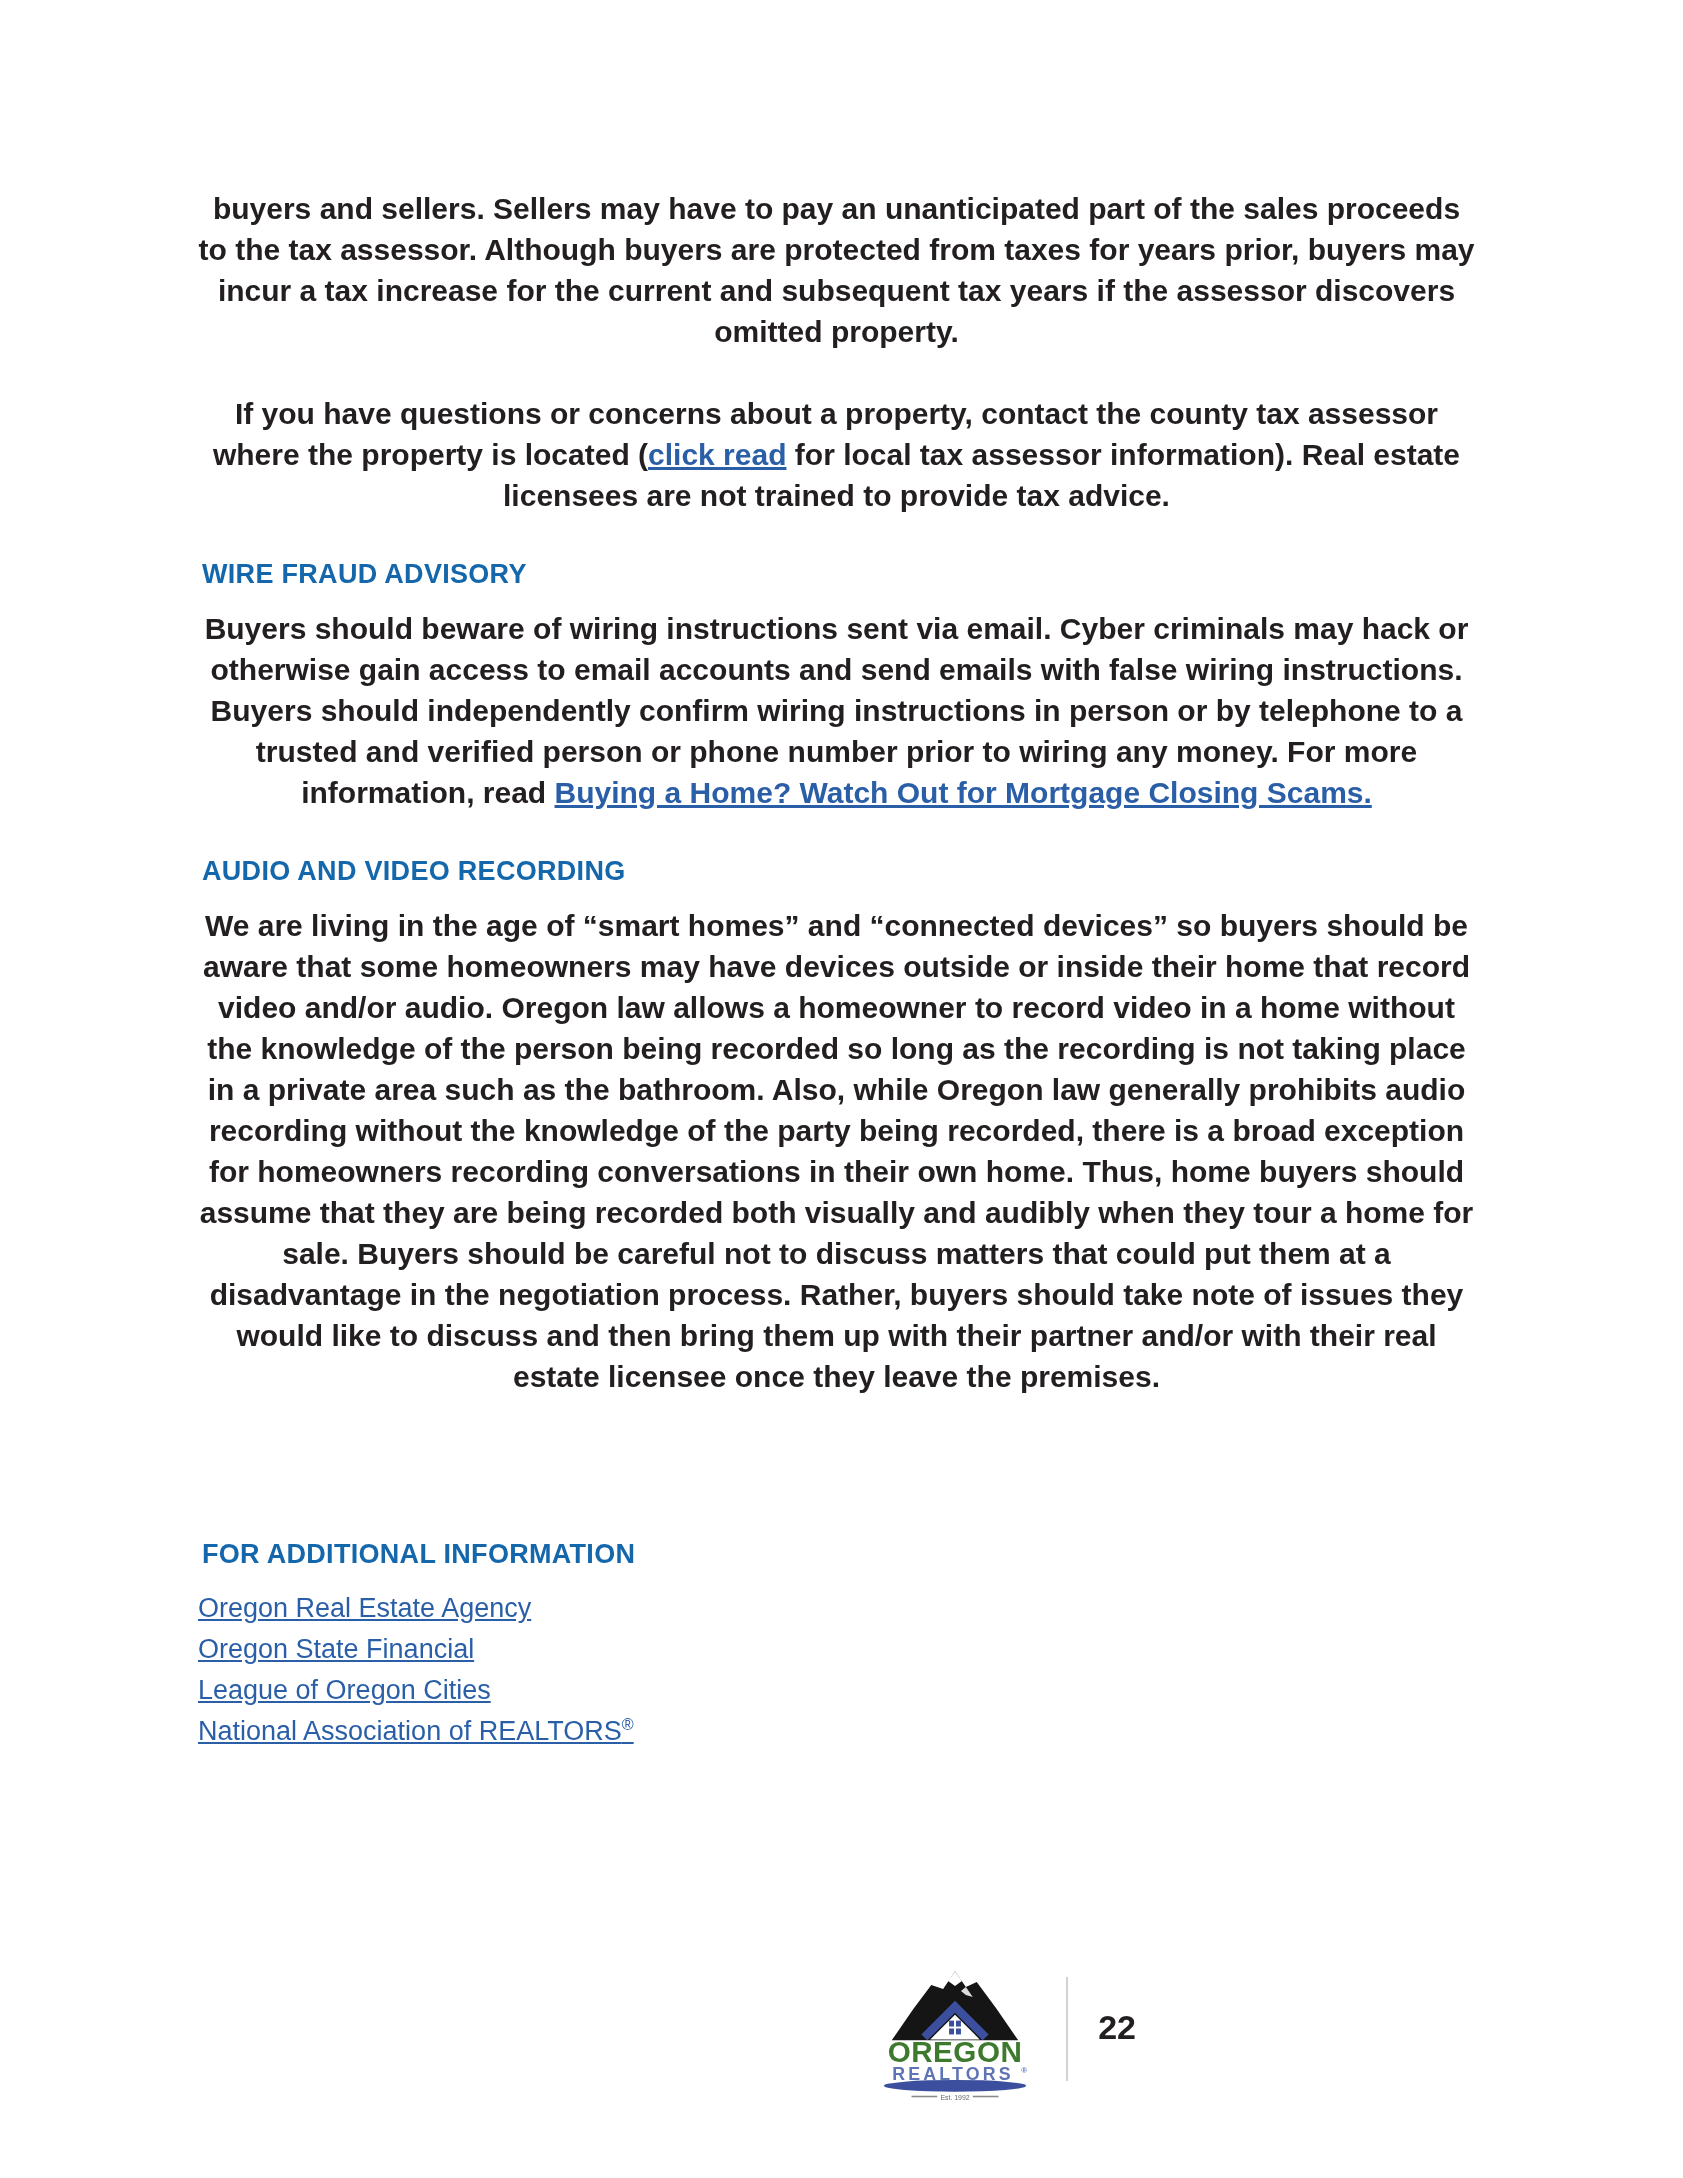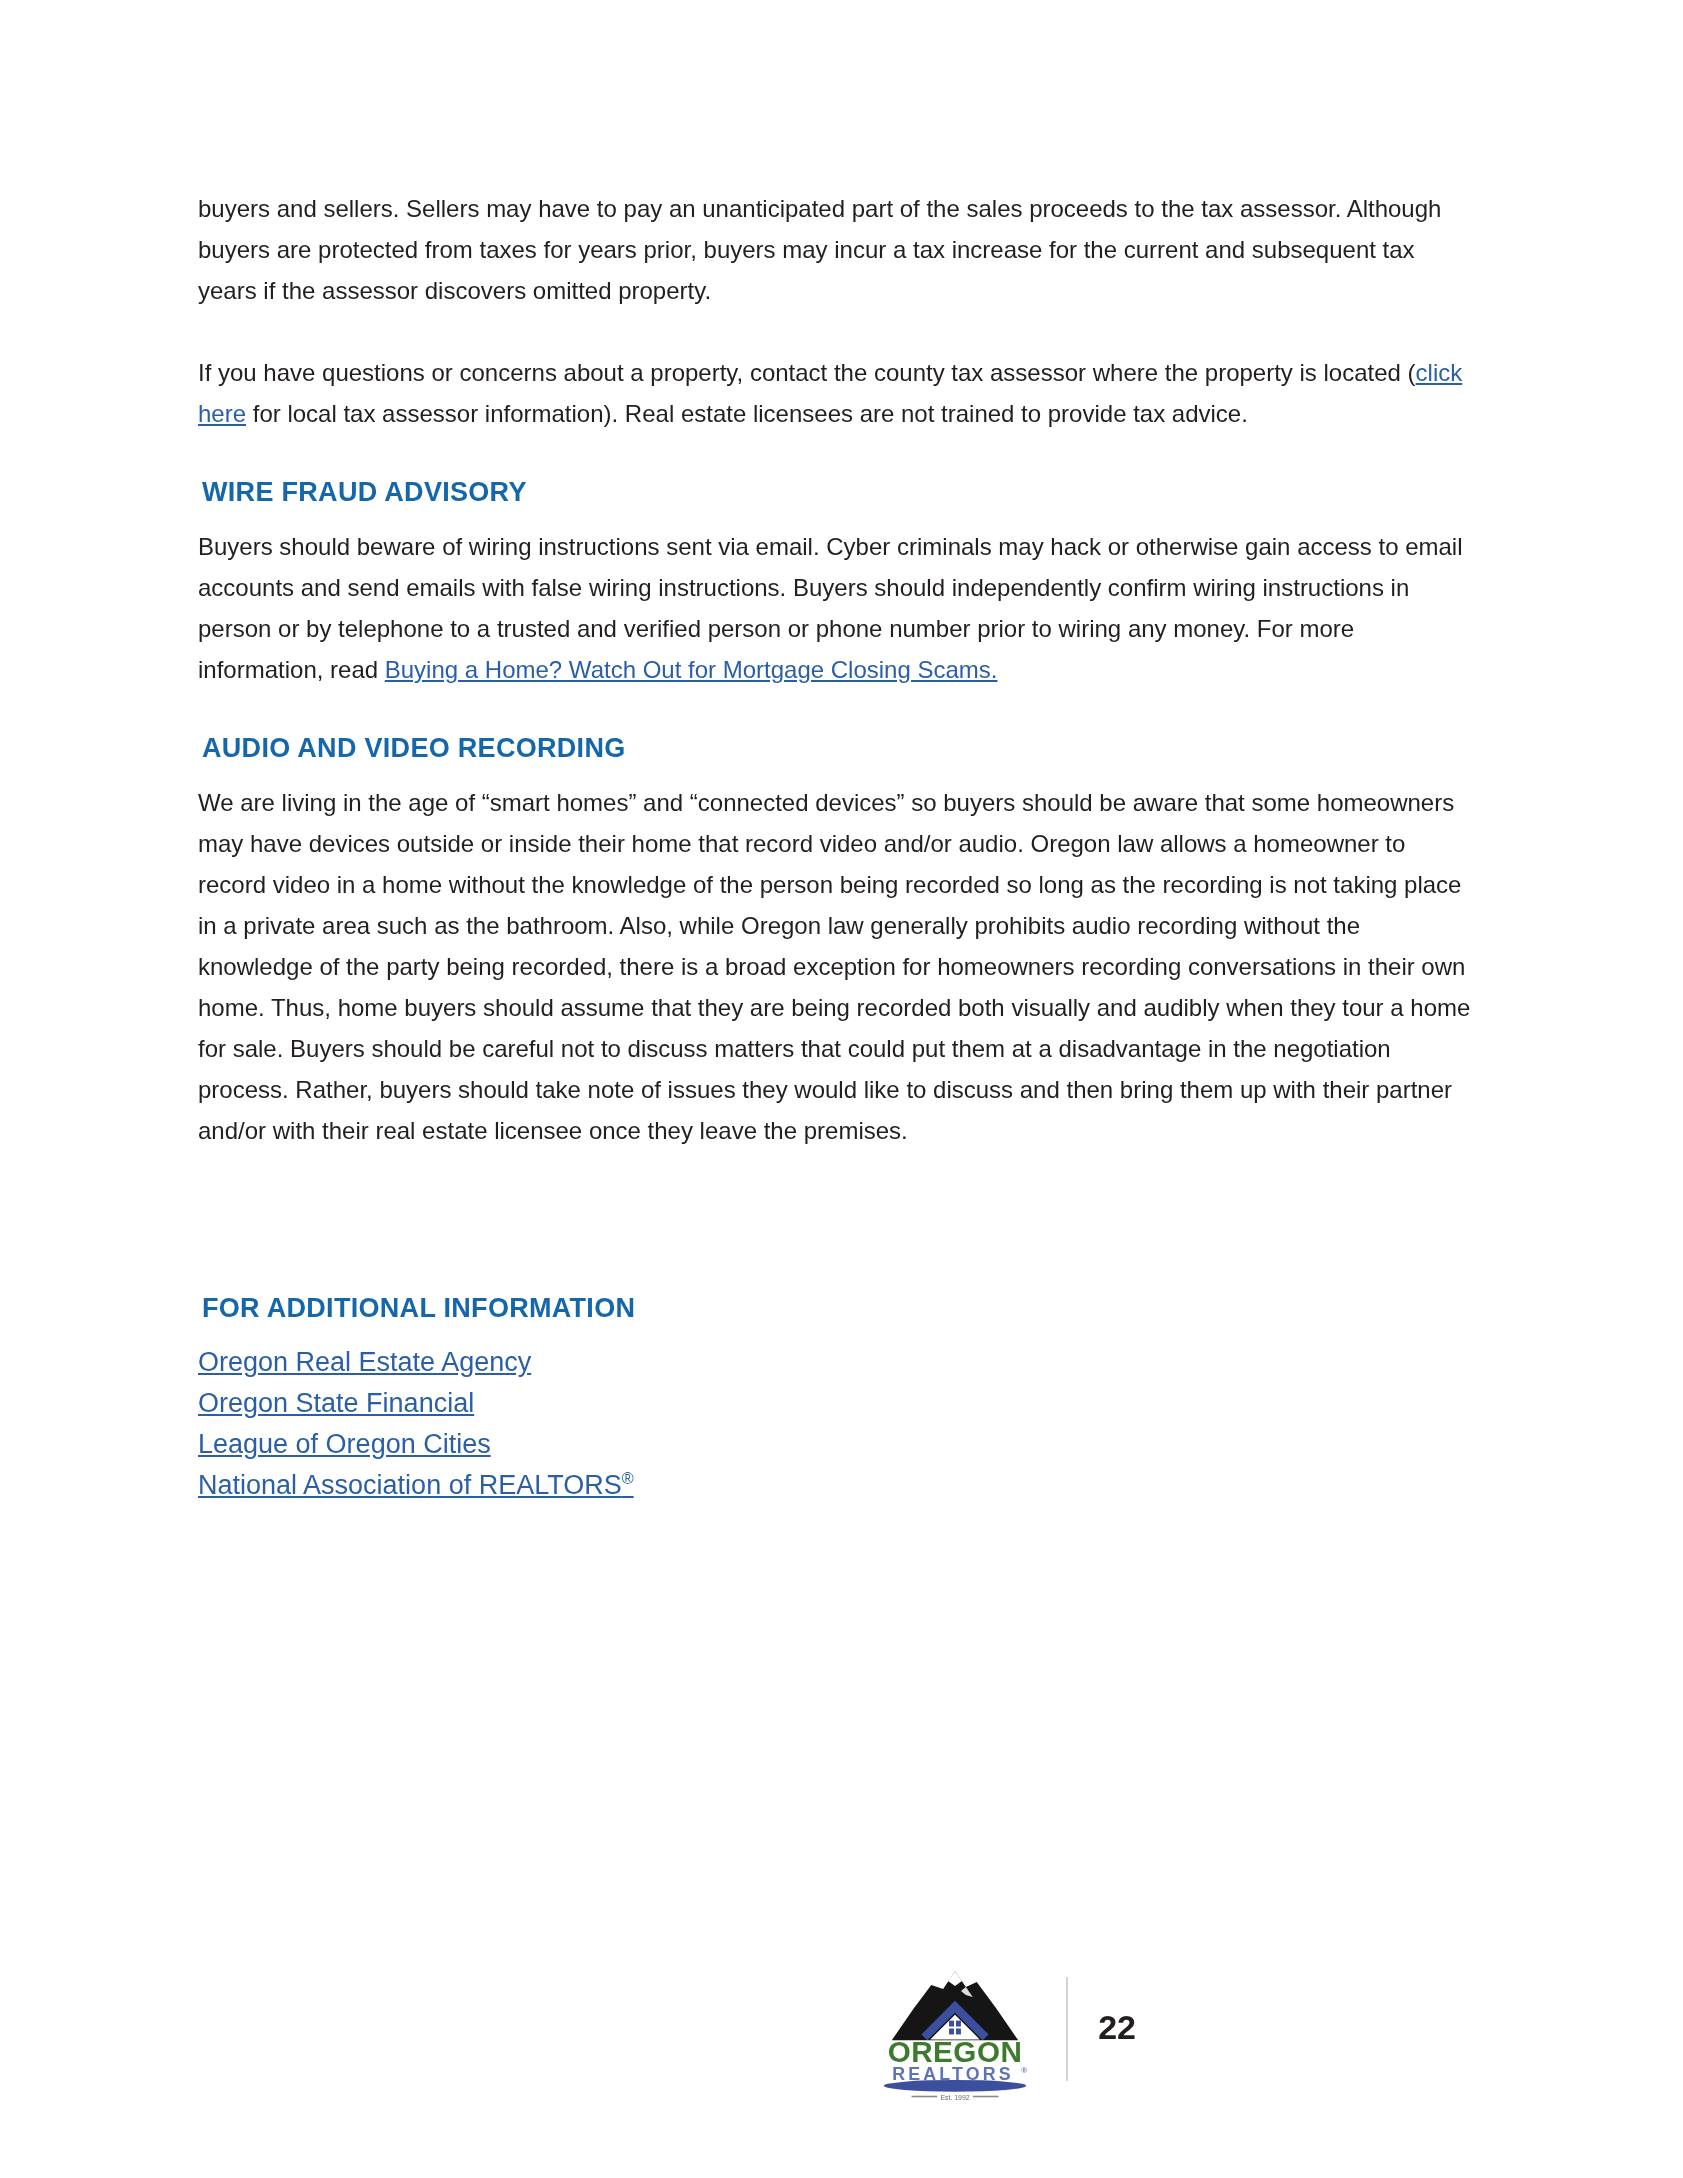--- a/index.html
+++ b/index.html
@@ -19,27 +19,27 @@
     overflow: hidden;
     box-sizing: border-box;
   }
   .content {
     position: absolute;
     left: 198px;
     top: 188px;
     width: 1277px;
   }
   .body-text {
-    font-size: 24px;
+    font-size: 30px;
     line-height: 41px;
     color: #231f20;
     letter-spacing: 0px;
     margin: 0 0 41px 0;
-    text-align: left;
-    font-weight: 400;
+    text-align: center;
+    font-weight: 700;
   }
   h2.section-heading {
     font-size: 27px;
     line-height: 34px;
     color: #1567ac;
     font-weight: 700;
     letter-spacing: 0.3px;
     margin: 0 0 17px 4px;
     font-family: "Liberation Sans", sans-serif;
   }
@@ -118,21 +118,21 @@
 </style>
 </head>
 <body>
 
 <div class="page">
 
   <div class="content">
 
     <p class="body-text">buyers and sellers. Sellers may have to pay an unanticipated part of the sales proceeds to the tax assessor. Although buyers are protected from taxes for years prior, buyers may incur a tax increase for the current and subsequent tax years if the assessor discovers omitted property.</p>
 
-    <p class="body-text"><span>If you have questions or concerns about a property, contact the county tax assessor where the property is located (</span><a class="inline-link">click here</a><span> for local tax assessor information). Real estate licensees are not trained to provide tax advice.</span></p>
+    <p class="body-text"><span>If you have questions or concerns about a property, contact the county tax assessor where the property is located (</span><a class="inline-link">click read</a><span> for local tax assessor information). Real estate licensees are not trained to provide tax advice.</span></p>
 
     <h2 class="section-heading">WIRE FRAUD ADVISORY</h2>
 
     <p class="body-text"><span>Buyers should beware of wiring instructions sent via email. Cyber criminals may hack or otherwise gain access to email accounts and send emails with false wiring instructions. Buyers should independently confirm wiring instructions in person or by telephone to a trusted and verified person or phone number prior to wiring any money. For more information, read </span><a class="inline-link">Buying a Home? Watch Out for Mortgage Closing Scams.</a></p>
 
     <h2 class="section-heading">AUDIO AND VIDEO RECORDING</h2>
 
     <p class="body-text">We are living in the age of “smart homes” and “connected devices” so buyers should be aware that some homeowners may have devices outside or inside their home that record video and/or audio.  Oregon law allows a homeowner to record video in a home without the knowledge of the person being recorded so long as the recording is not taking place in a private area such as the bathroom.  Also, while Oregon law generally prohibits audio recording without the knowledge of the party being recorded, there is a broad exception for homeowners recording conversations in their own home.  Thus, home buyers should assume that they are being recorded both visually and audibly when they tour a home for sale.  Buyers should be careful not to discuss matters that could put them at a disadvantage in the negotiation process. Rather, buyers should take note of issues they would like to discuss and then bring them up with their partner and/or with their real estate licensee once they leave the premises.</p>
 
     <div class="section-gap-xl"></div>

